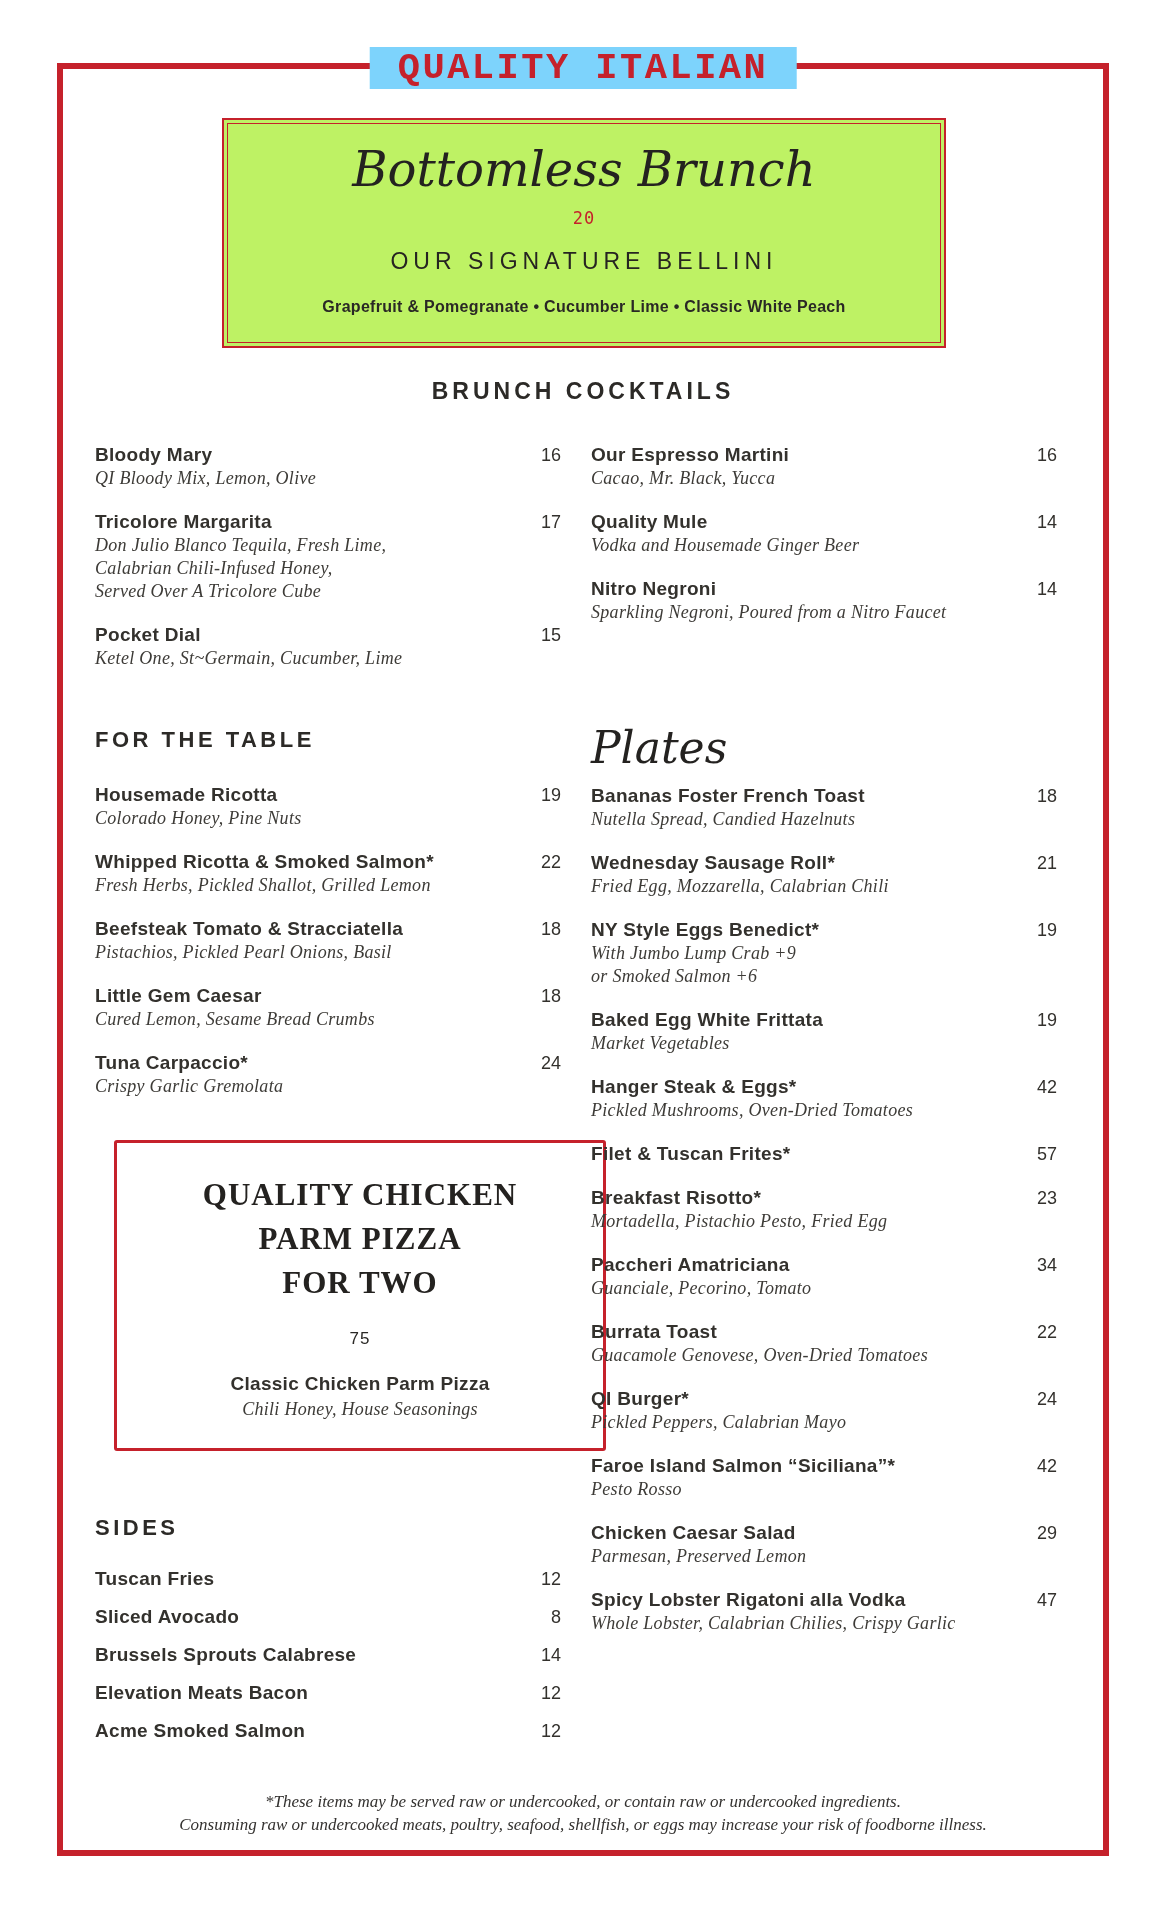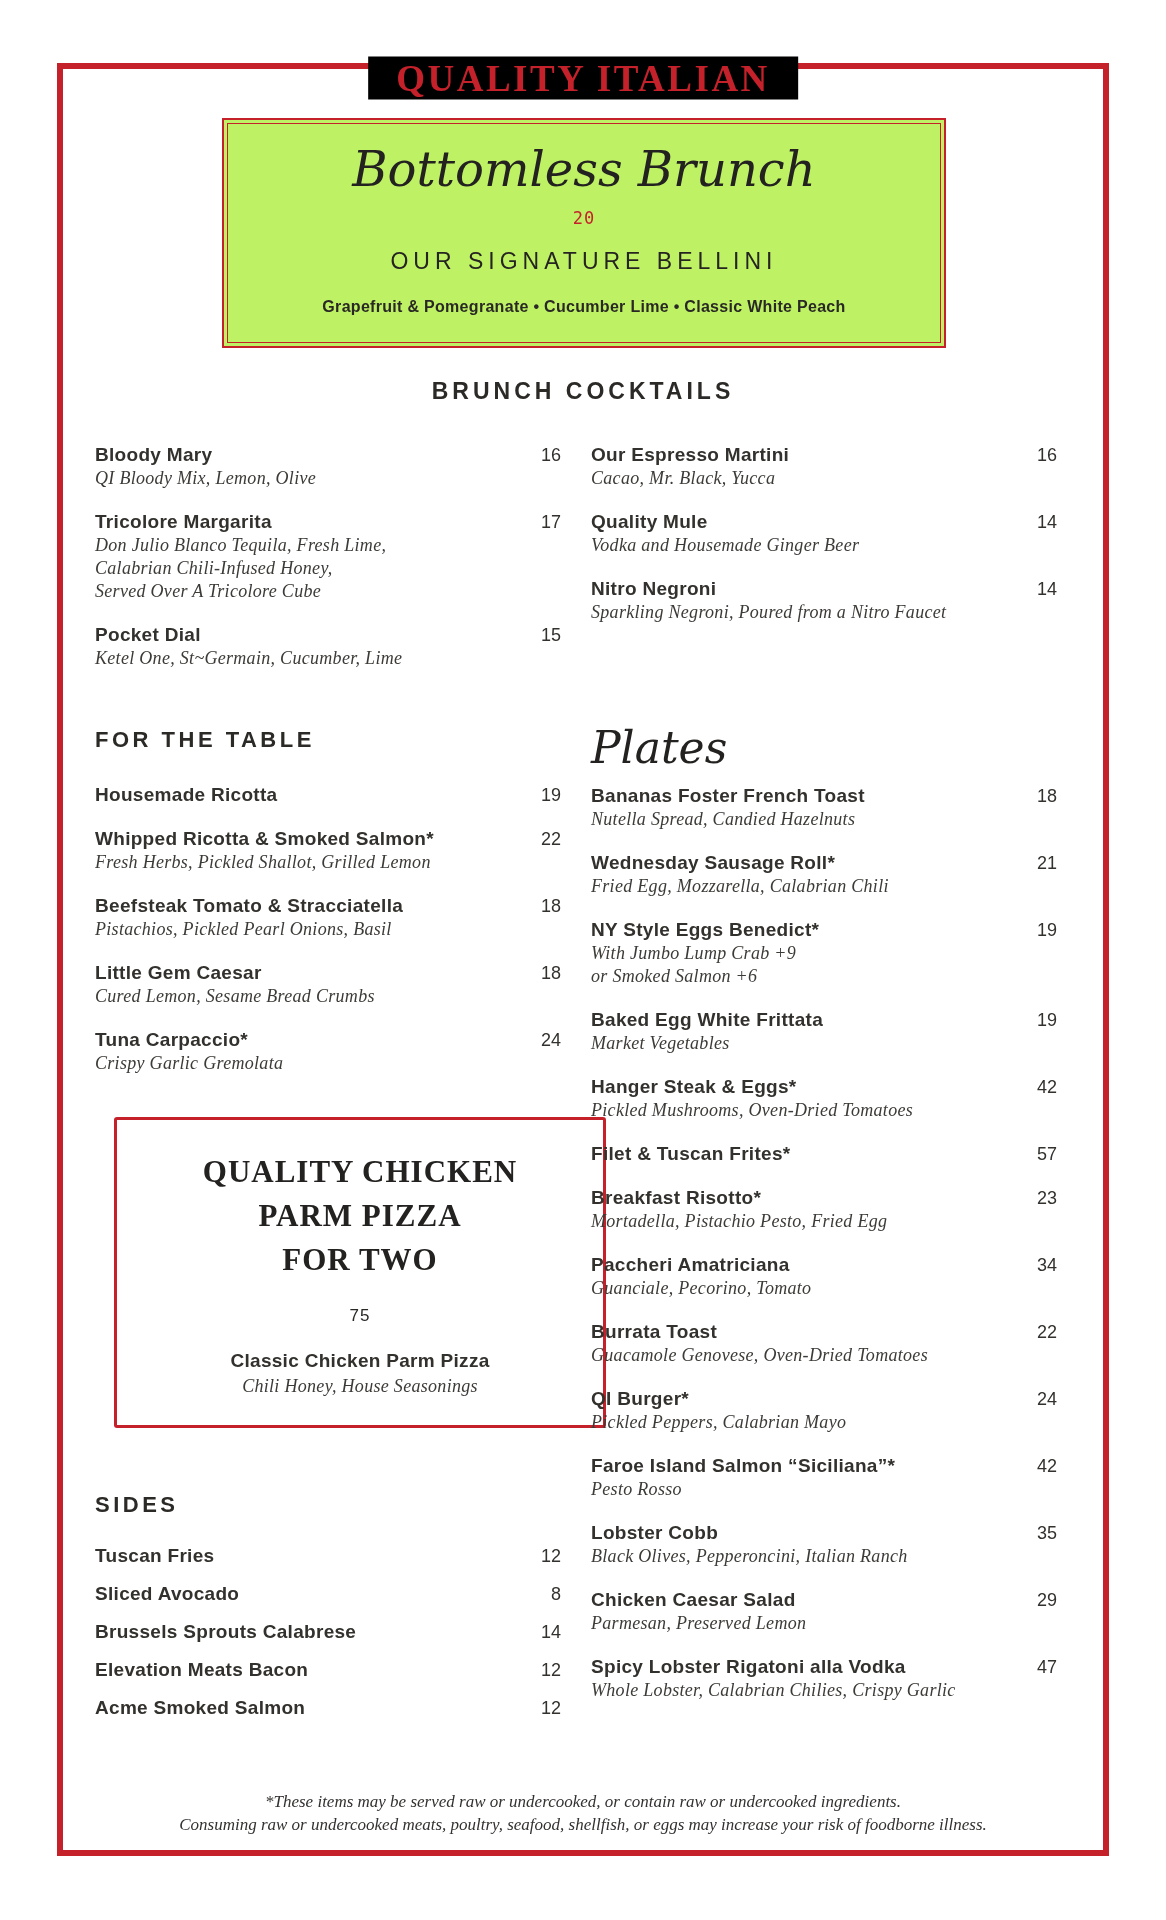--- a/index.html
+++ b/index.html
@@ -12,23 +12,23 @@
   body{
     width:1166px;height:1920px;position:relative;background:#ffffff;
     font-family:"Liberation Sans",sans-serif;color:var(--ink);
     -webkit-font-smoothing:antialiased;
   }
   .frame{
     position:absolute;left:57px;right:57px;top:63px;bottom:64px;
     border:6px solid var(--red);
   }
   .brand{
-    position:absolute;top:78px;left:50%;transform:translate(-50%,-50%);
-    background:#000000;padding:0 28px;white-space:nowrap;
-    font-family:Liberation Serif, serif;font-weight:700;
+    position:absolute;top:68px;left:50%;transform:translate(-50%,-50%);
+    background:#7dd3fc;padding:0 28px;white-space:nowrap;
+    font-family:Liberation Mono, monospace;font-weight:700;
     font-size:37px;letter-spacing:2.5px;color:var(--red);
   }
   
   .bellini{
     position:absolute;left:222px;top:118px;width:724px;height:230px;
     box-sizing:border-box;border:2px solid var(--red);padding:3px;background:#bef264;
   }
   .bellini-in{
     box-sizing:border-box;height:100%;border:1px solid var(--red);
     text-align:center;padding-top:18px;
@@ -157,20 +157,23 @@
       </div>
     </div>
 
     <div class="sec-h">FOR THE TABLE</div>
 
     <div class="item">
       <div class="item-head">
         <span class="item-name">Housemade Ricotta</span>
         <span class="item-price">19</span>
       </div>
+      <div class="item-desc">
+        <div>Colorado Honey, Pine Nuts</div>
+      </div>
     </div>
 
     <div class="item">
       <div class="item-head">
         <span class="item-name">Whipped Ricotta &amp; Smoked Salmon*</span>
         <span class="item-price">22</span>
       </div>
       <div class="item-desc">
         <div>Fresh Herbs, Pickled Shallot, Grilled Lemon</div>
       </div>
@@ -376,29 +379,20 @@
     <div class="item">
       <div class="item-head">
         <span class="item-name">Faroe Island Salmon “Siciliana”*</span>
         <span class="item-price">42</span>
       </div>
       <div class="item-desc">
         <div>Pesto Rosso</div>
       </div>
     </div>
 
-    <div class="item">
-      <div class="item-head">
-        <span class="item-name">Lobster Cobb</span>
-        <span class="item-price">35</span>
-      </div>
-      <div class="item-desc">
-        <div>Black Olives, Pepperoncini, Italian Ranch</div>
-      </div>
-    </div>
 
     <div class="item">
       <div class="item-head">
         <span class="item-name">Chicken Caesar Salad</span>
         <span class="item-price">29</span>
       </div>
       <div class="item-desc">
         <div>Parmesan, Preserved Lemon</div>
       </div>
     </div>

